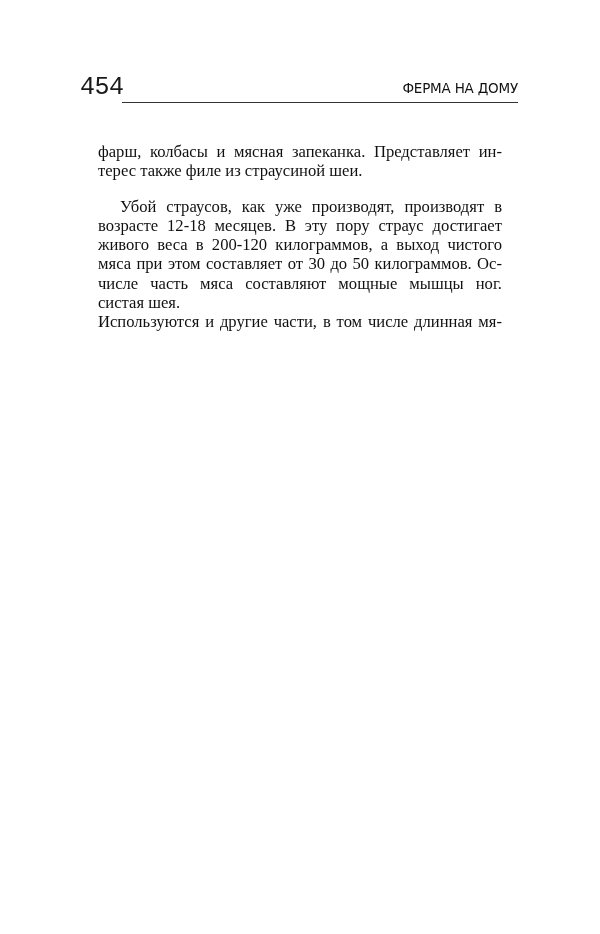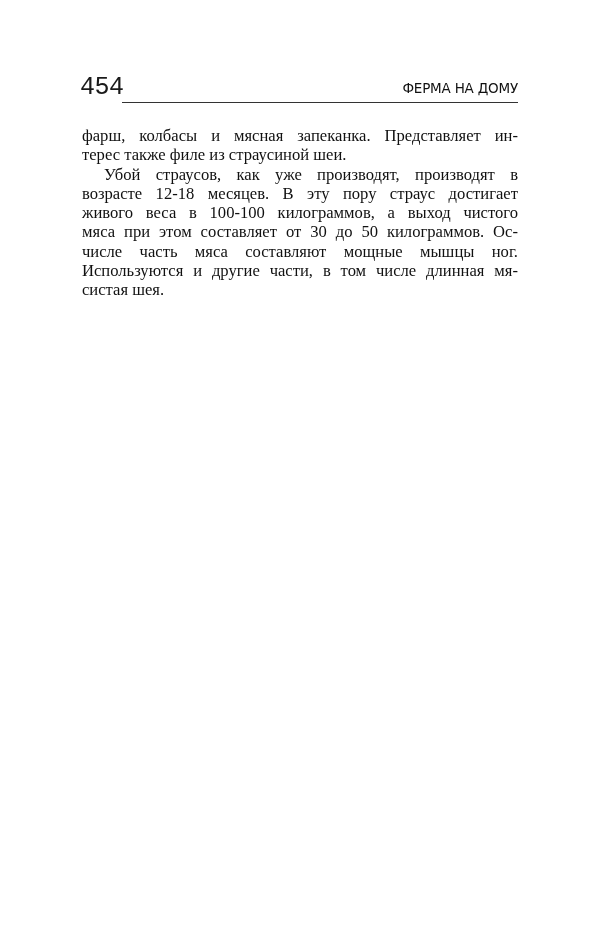--- a/index.html
+++ b/index.html
@@ -18,40 +18,40 @@
       position: absolute; left: 122px; top: 101px; width: 396px; height: 3px;
       background-image: radial-gradient(circle, #333 0.9px, transparent 1px);
       background-size: 2.2px 3px;
       background-repeat: repeat-x;
     }
     .body-text {
       position: absolute; left: 82px; top: 126px; width: 436px;
       font-family: "Liberation Serif", serif; font-size: 16.6px; line-height: 19.3px;
       text-align: justify; color: #111;
     }
-    .body-text p { margin: 0; }
+    .body-text p { margin: 16px; }
     .line { display: block; text-align: justify; text-align-last: justify; white-space: nowrap; }
     .line.last { text-align-last: left; }
   </style>
 </head>
 <body>
 
 <div>
   <div class="page-number">454</div>
   <div class="running-head">ФЕРМА НА ДОМУ</div>
   <div class="header-rule"></div>
 
   <div class="body-text">
     <p>
       <span class="line">фарш, колбасы и мясная запеканка. Представляет ин-</span>
       <span class="line last">терес также филе из страусиной шеи.</span>
     </p>
     <p>
       <span class="line" style="padding-left:22px">Убой страусов, как уже производят, производят в</span>
       <span class="line">возрасте 12-18 месяцев. В эту пору страус достигает</span>
-      <span class="line">живого веса в 100-100 килограммов, а выход чистого</span>
+      <span class="line">живого веса в 200-120 килограммов, а выход чистого</span>
       <span class="line">мяса при этом составляет от 30 до 50 килограммов. Ос-</span>
       <span class="line">числе часть мяса составляют мощные мышцы ног.</span>
+      <span class="line last">систая шея.</span>
       <span class="line">Используются и другие части, в том числе длинная мя-</span>
-      <span class="line last">систая шея.</span>
     </p>
   </div>
 </div>
 
 </body></html>

